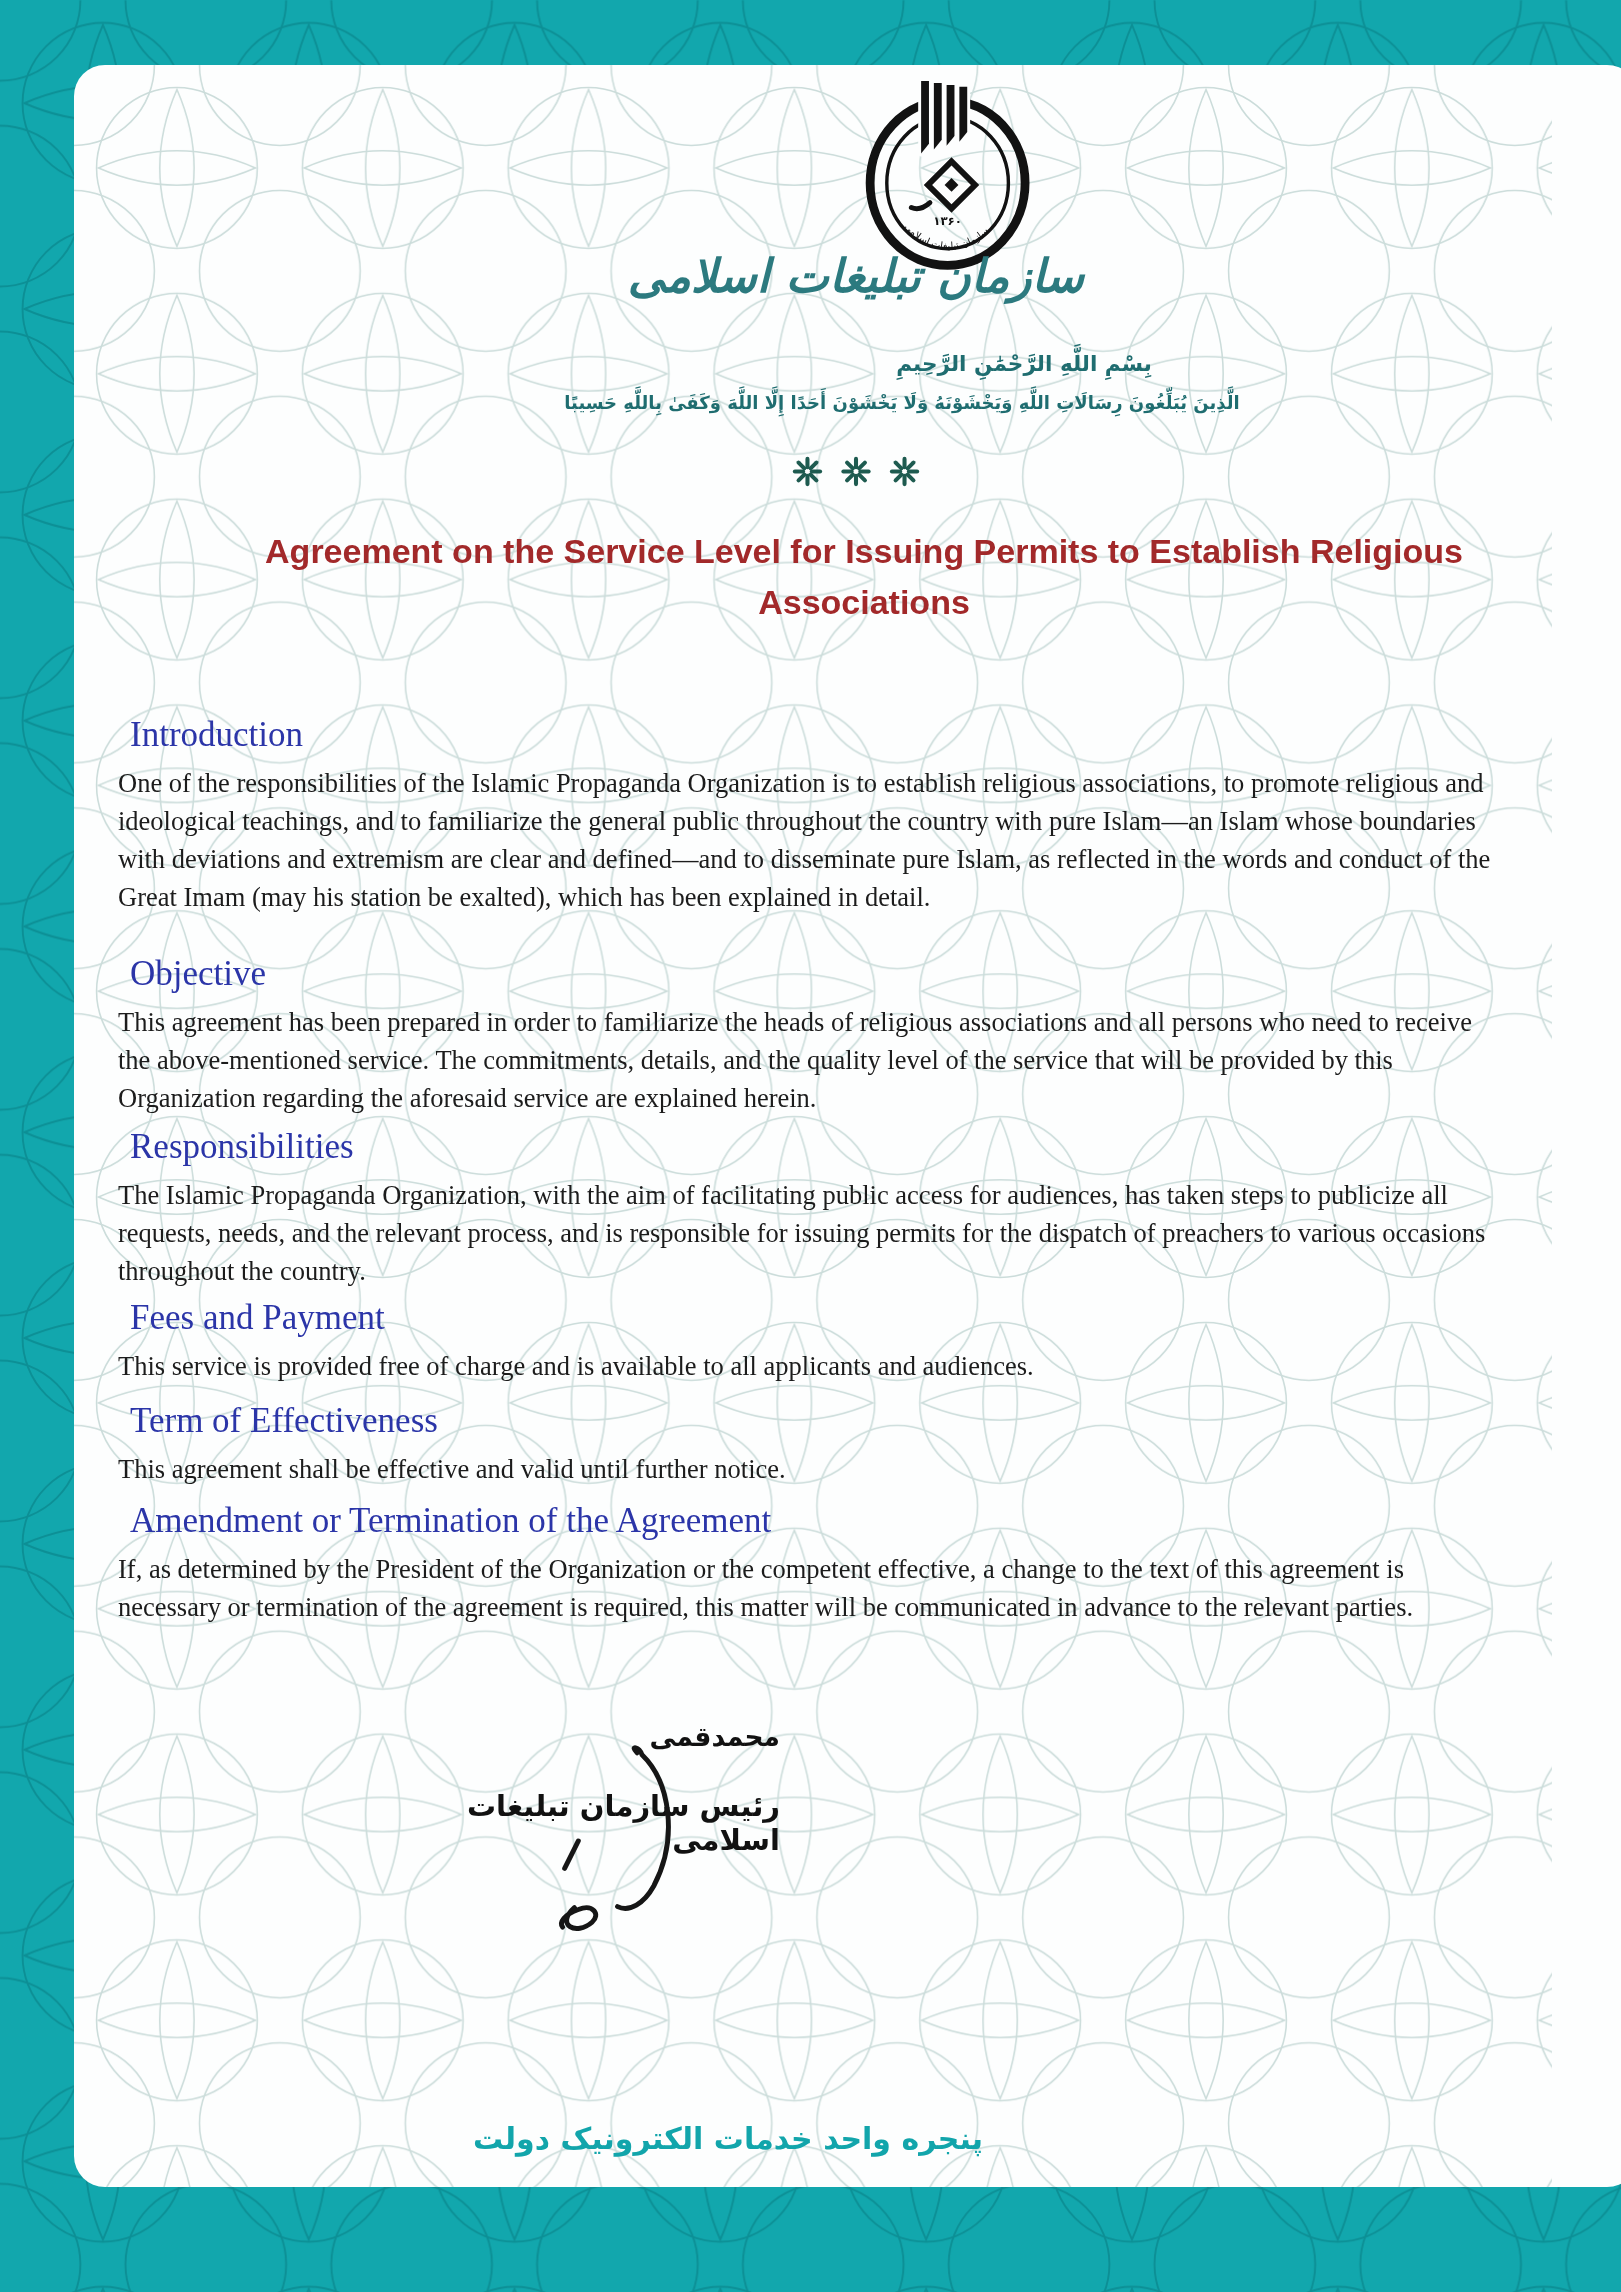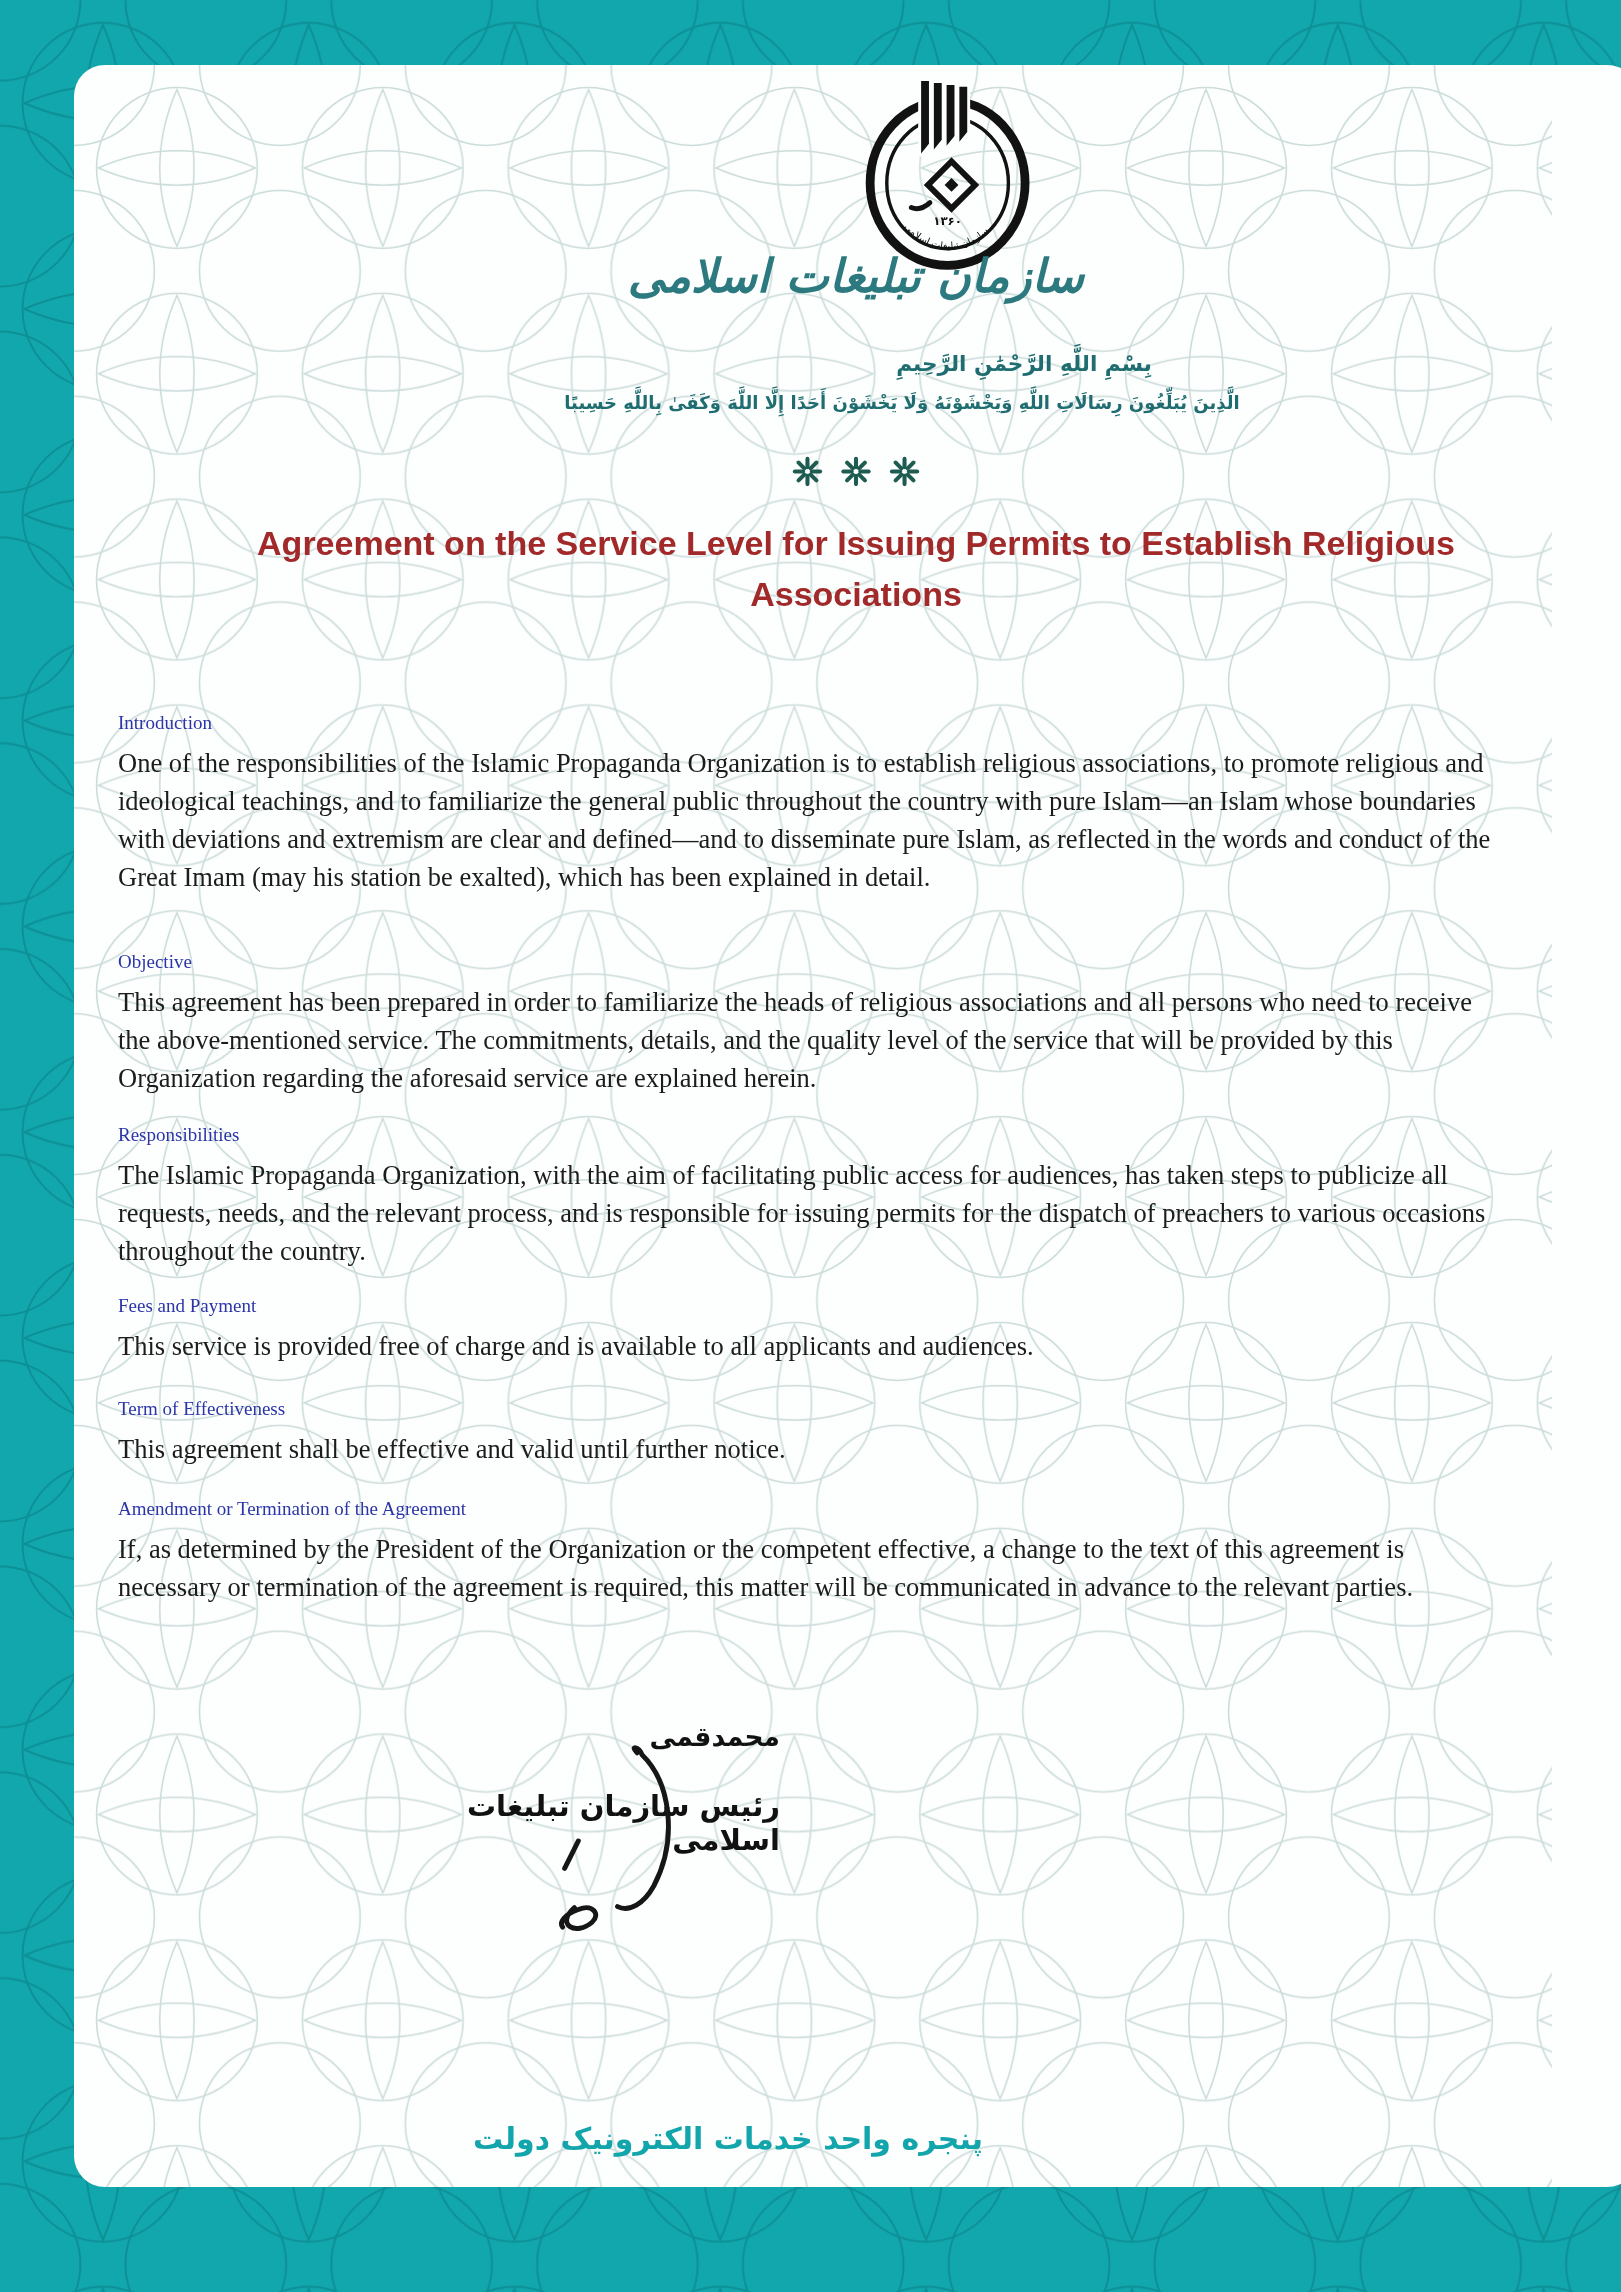--- a/index.html
+++ b/index.html
@@ -33,26 +33,26 @@
     position:absolute;top:327px;left:50%;transform:translateX(calc(-50% + 46px));
     font-family:"DejaVu Sans", sans-serif;font-weight:bold;
     font-size:18px;color:#1F6D70;white-space:nowrap;
   }
   .ornament{position:absolute;top:390px;left:50%;transform:translateX(-50%);}
 
   .doc-title{
     position:absolute;top:453px;left:50%;transform:translateX(-50%);
     width:1402px;text-align:center;
     font-family:"Liberation Sans", sans-serif;font-weight:bold;
-    font-size:34px;line-height:51px;color:#A2292A;margin:0;
+    font-size:34px;line-height:51px;color:#A2292A;margin:8px;
   }
 
   .sec{position:absolute;left:44px;width:1384px;}
   .sec h3{
-    margin:0;font-size:19px;line-height:35px;font-weight:normal;
+    margin:12px;font-size:35px;line-height:35px;font-weight:normal;
     color:#2B35A8;font-family:"Liberation Serif", serif;
   }
   .sec p{
     margin:3.9px 0 0 0;font-size:26.5px;line-height:38px;color:#1C1C1C;
     font-family:"Liberation Serif", serif;
   }
   .sec-0{top:640px;} .sec-1{top:879px;} .sec-2{top:1052px;}
   .sec-3{top:1223px;} .sec-4{top:1326px;} .sec-5{top:1426px;}
 
   .signature{position:absolute;left:294px;top:1656px;width:412px;text-align:right;}

